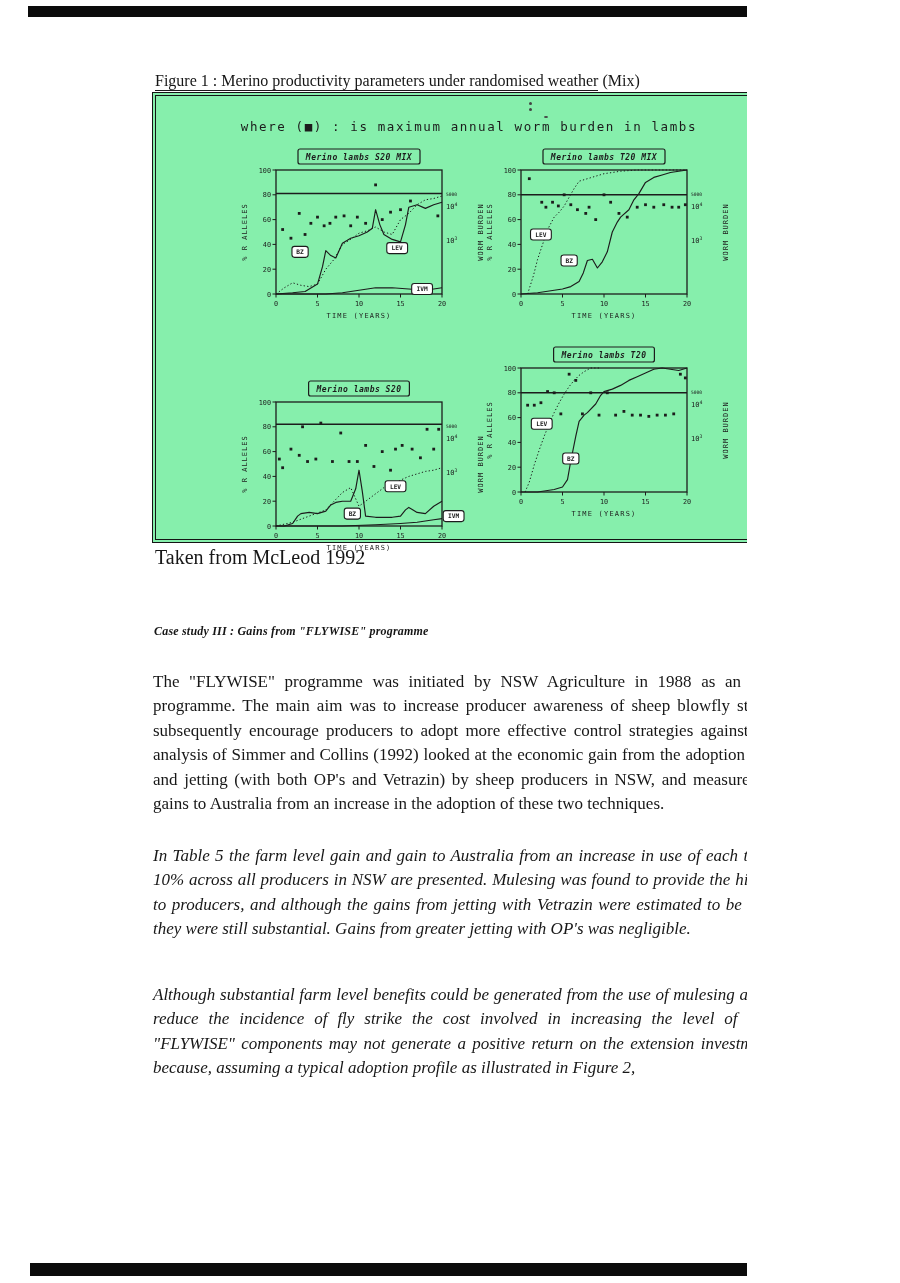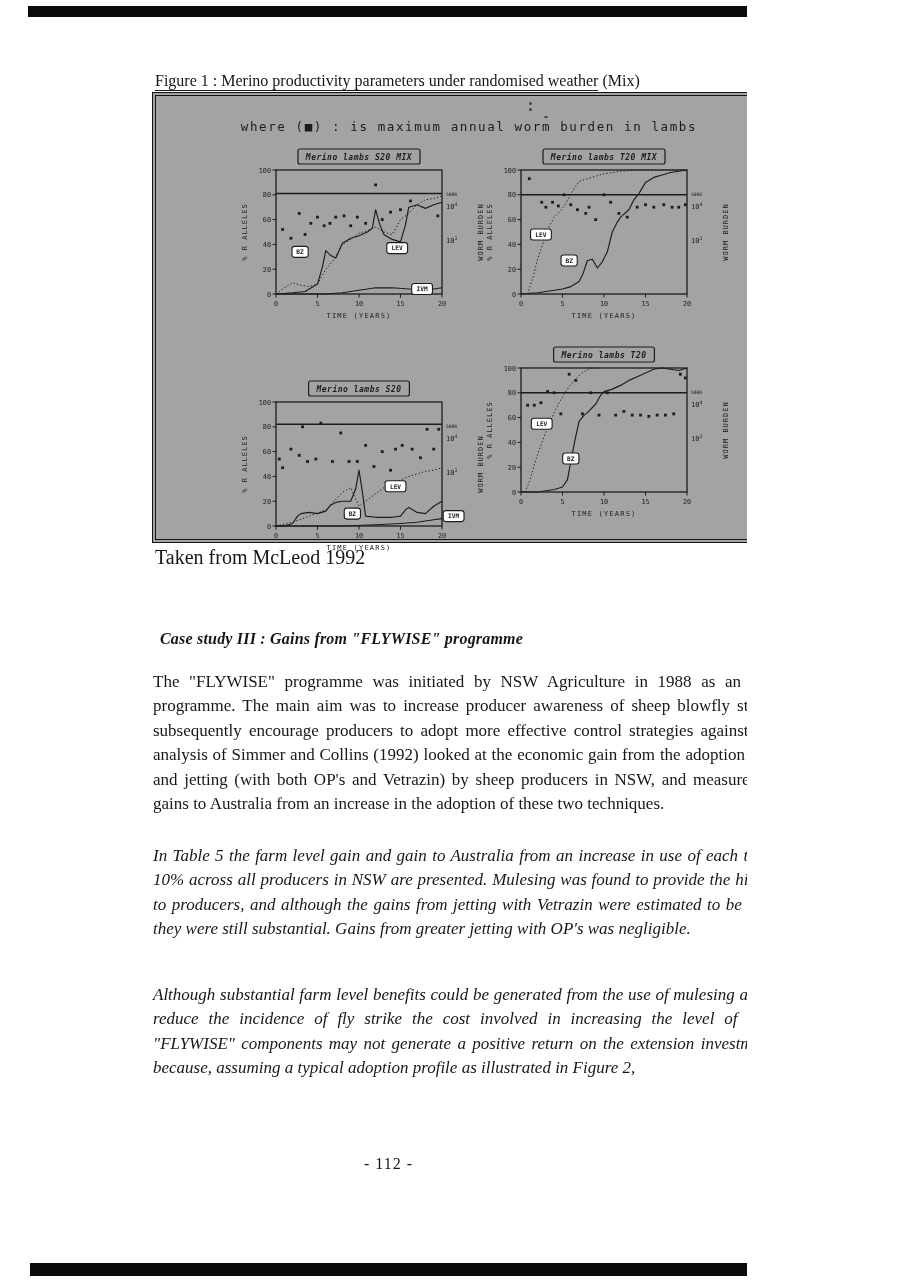--- a/index.html
+++ b/index.html
@@ -4,31 +4,31 @@
 <style>
   html,body{margin:0;padding:0;background:#ffffff;}
   .page{position:relative;width:747px;height:1283px;background:#ffffff;overflow:hidden;
         font-family:"Liberation Serif", serif;color:#161616;}
   .scan-bar{position:absolute;background:#0b0b0b;}
   .scan-bar.top{left:28px;top:6px;width:872px;height:11px;}
   .scan-bar.bottom{left:30px;top:1263px;width:863px;height:13px;}
   .figure-caption{position:absolute;left:155px;top:72px;font-size:16px;white-space:nowrap;}
   .figure-caption .u{border-bottom:1.5px solid #1a1a1a;padding-bottom:1px;}
   .figure-box{position:absolute;left:152px;top:92px;width:634px;height:451px;
-              border:1.5px solid #141414;padding:2px;box-sizing:border-box;background:#a3a3a3;}
+              border:1.5px solid #141414;padding:2px;box-sizing:border-box;background:#86efac;}
   .figure-inner{position:relative;width:100%;height:100%;border:1.5px solid #141414;box-sizing:border-box;}
   .figure-note{position:absolute;left:0;right:0;top:23px;text-align:center;
                font-family:"DejaVu Sans Mono", monospace;font-size:12.5px;letter-spacing:1.6px;color:#1c1c1c;}
   .chart{position:absolute;width:252px;height:186px;}
   .chart svg{display:block;font-family:"DejaVu Sans Mono", monospace;}
   .chart.tl{left:80px;top:50px;} .chart.tr{left:325px;top:50px;}
   .chart.bl{left:80px;top:252px;margin-top:30px;} .chart.br{left:325px;top:248px;}
   .speck{position:absolute;background:#444;border-radius:50%;}
   .figure-source{position:absolute;left:155px;top:546px;font-size:20px;}
-  .case-heading{position:absolute;left:154px;top:624px;margin:6px;font-size:16px;
+  .case-heading{position:absolute;left:154px;top:624px;margin:0;font-size:12px;
                 font-weight:bold;font-style:italic;letter-spacing:0.2px;}
   .body-par{position:absolute;left:153px;width:678px;margin:0;font-size:17px;line-height:24.4px;
             text-align:justify;text-justify:inter-word;color:#171717;}
   .par1{top:670px;} .par2{top:844px;font-style:italic;} .par3{top:983px;font-style:italic;}
   .page-number{position:absolute;left:30px;right:0;top:1155px;text-align:center;font-size:16px;letter-spacing:1px;}
 </style>
 </head>
 <body>
 
 <div class="page">
@@ -309,17 +309,16 @@
   </div>
 
   <div class="figure-source">Taken from McLeod 1992</div>
 
   <h2 class="case-heading">Case study III : Gains from "FLYWISE" programme</h2>
 
   <p class="body-par par1">The "FLYWISE" programme was initiated by NSW Agriculture in 1988 as an information programme. The main aim was to increase producer awareness of sheep blowfly strike, and to subsequently encourage producers to adopt more effective control strategies against strike. The analysis of Simmer and Collins (1992) looked at the economic gain from the adoption of mulesing and jetting (with both OP's and Vetrazin) by sheep producers in NSW, and measured the likely gains to Australia from an increase in the adoption of these two techniques.</p>
   <p class="body-par par2">In Table 5 the farm level gain and gain to Australia from an increase in use of each technique by 10% across all producers in NSW are presented. Mulesing was found to provide the highest return to producers, and although the gains from jetting with Vetrazin were estimated to be much lower, they were still substantial. Gains from greater jetting with OP's was negligible.</p>
   <p class="body-par par3">Although substantial farm level benefits could be generated from the use of mulesing and jetting to reduce the incidence of fly strike the cost involved in increasing the level of adoption of "FLYWISE" components may not generate a positive return on the extension investment. This is because, assuming a typical adoption profile as illustrated in Figure 2,</p>
 
-  <div class="page-number">- 112 -</div>
 
   <div class="scan-bar bottom"></div>
 
 </div>
 
 </body></html>

